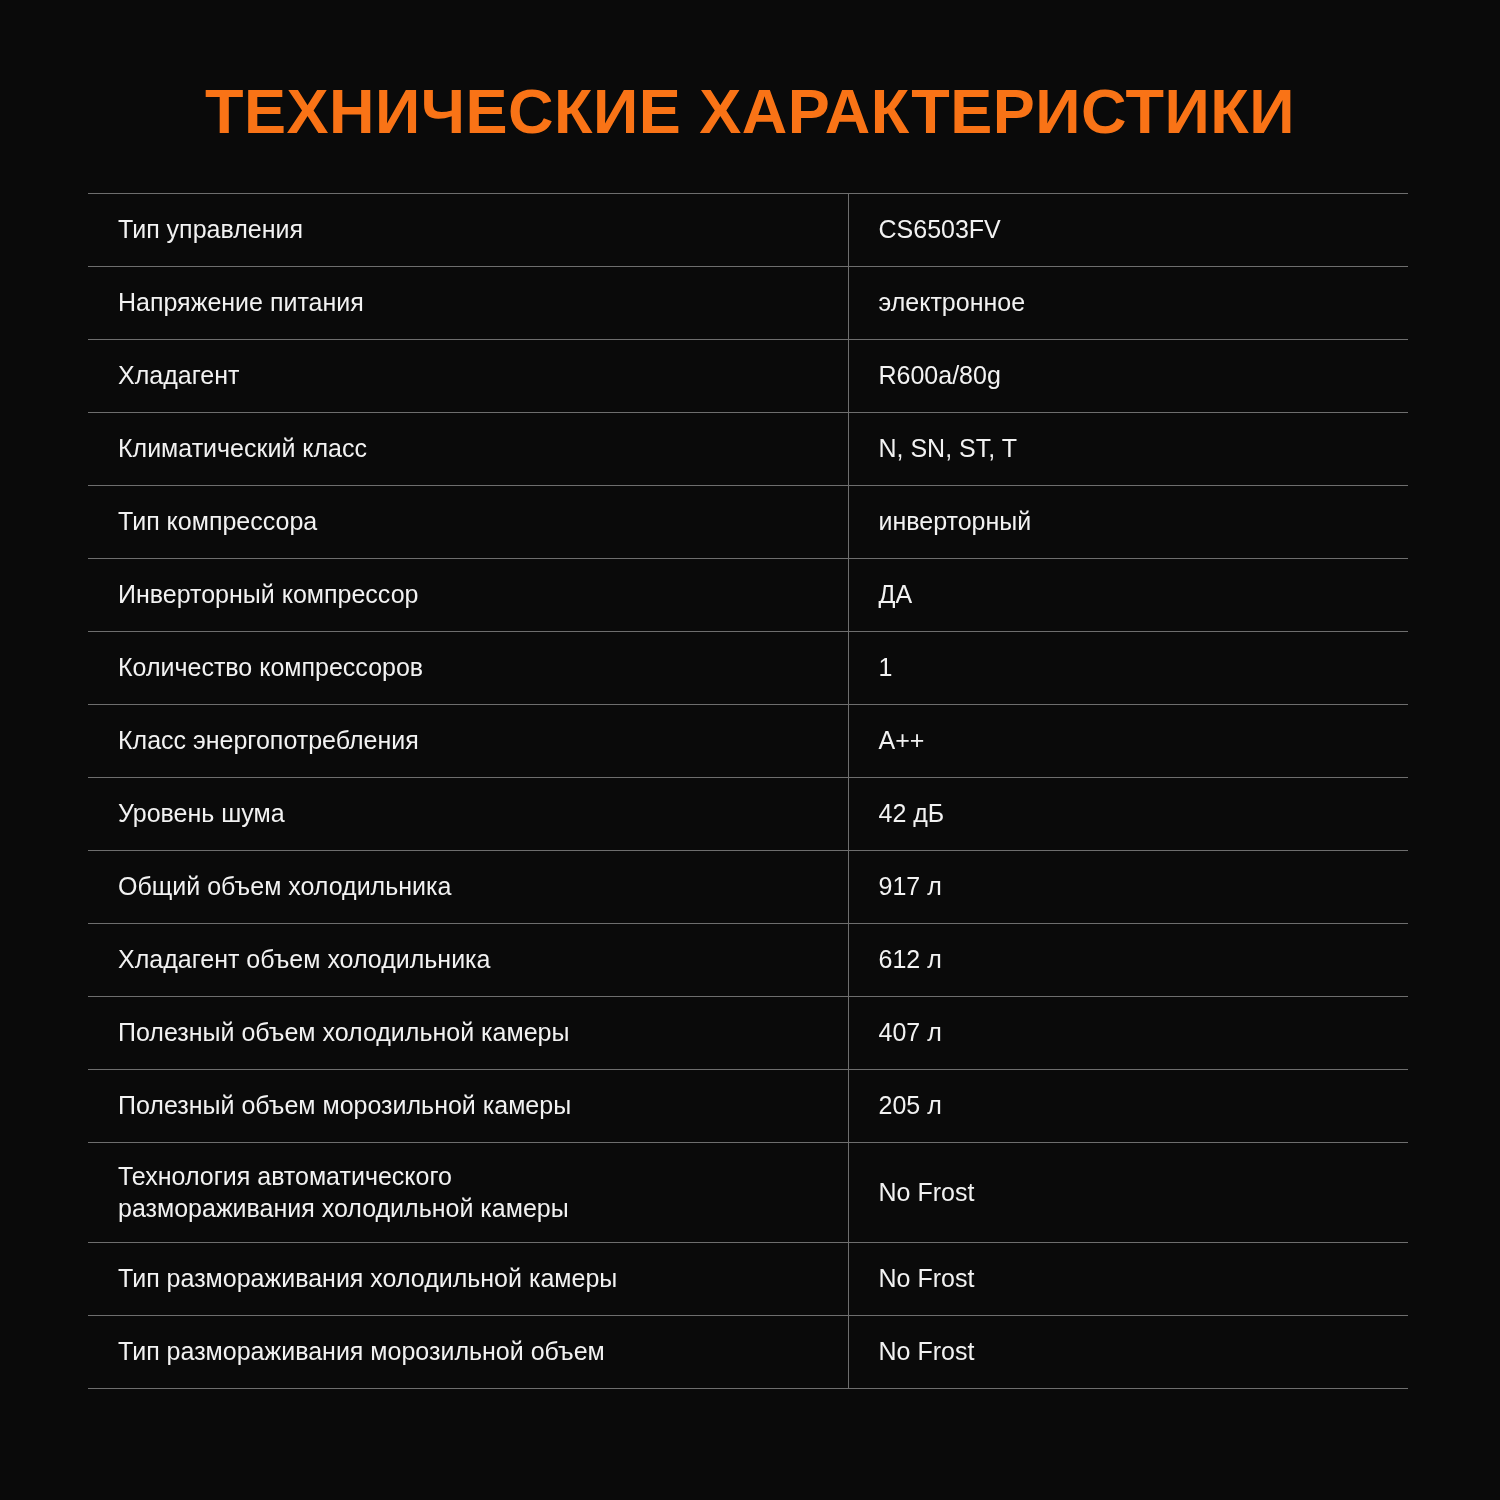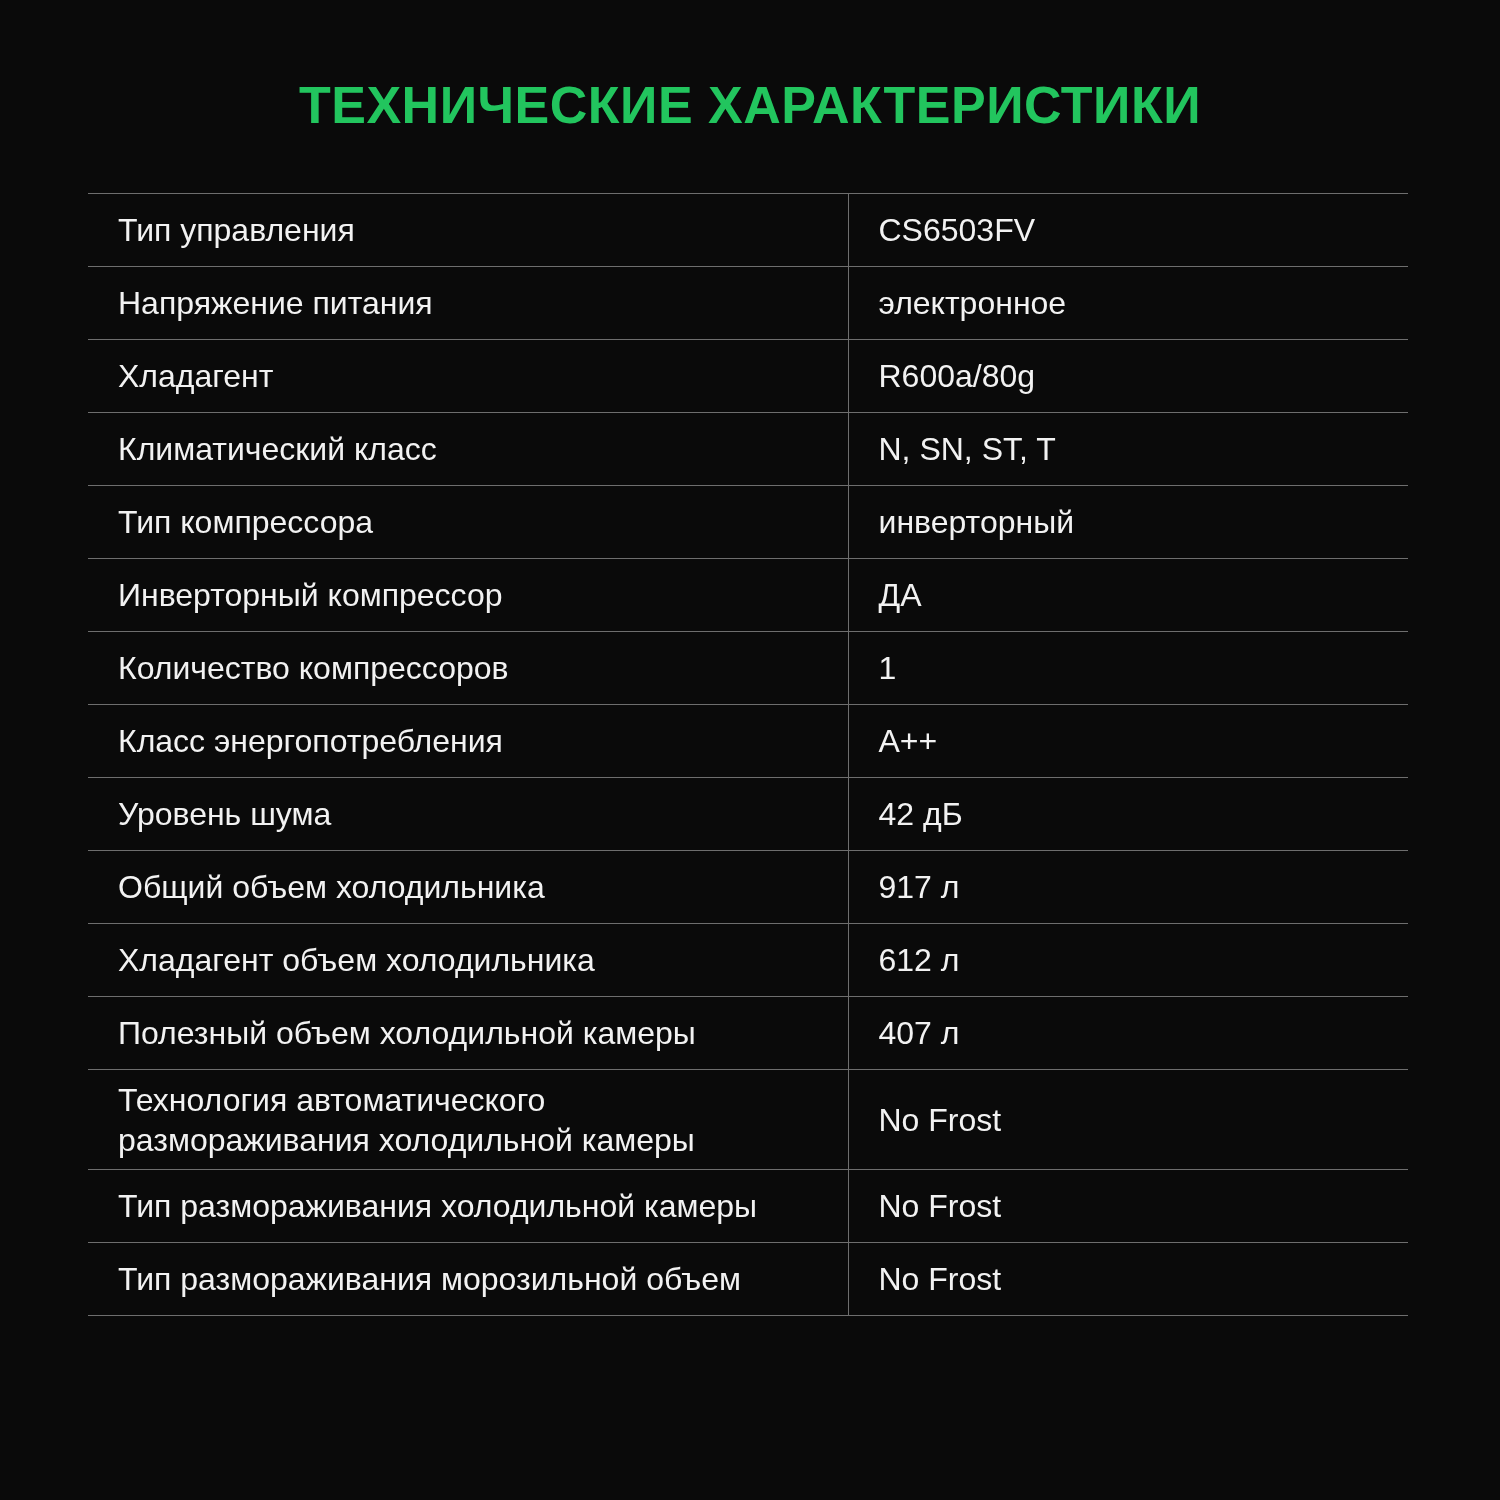--- a/index.html
+++ b/index.html
@@ -20,45 +20,45 @@
     height: 1500px;
     background: #0a0a0a;
     box-sizing: border-box;
   }
   .title {
     position: absolute;
     left: 0;
     right: 0;
     top: 78px;
     text-align: center;
-    font-size: 52px;
+    font-size: 63px;
     font-weight: bold;
     letter-spacing: 0.5px;
-    color: #22c55e;
+    color: #f97316;
     line-height: 1.05;
   }
   .spec-table {
     position: absolute;
     left: 88px;
     top: 193px;
     width: 1320px;
     border-collapse: collapse;
     table-layout: fixed;
   }
   .spec-table tr {
     border-bottom: 1px solid #6e6e6e;
   }
   .spec-table tr:first-child {
     border-top: 1px solid #6e6e6e;
   }
   .spec-table td {
     vertical-align: middle;
     padding: 0 0 0 30px;
     color: #f2f2f2;
-    font-size: 32px;
+    font-size: 25px;
     line-height: 1.25;
     height: 73px;
     box-sizing: border-box;
   }
   .spec-table td.label {
     width: 760px;
     border-right: 1px solid #6e6e6e;
   }
   .spec-table td.value {
     width: 560px;
@@ -120,20 +120,24 @@
         <td class="value">917 л</td>
       </tr>
       <tr>
         <td class="label">Хладагент объем холодильника</td>
         <td class="value">612 л</td>
       </tr>
       <tr>
         <td class="label">Полезный объем холодильной камеры</td>
         <td class="value">407 л</td>
       </tr>
+      <tr>
+        <td class="label">Полезный объем морозильной камеры</td>
+        <td class="value">205 л</td>
+      </tr>
       <tr class="tall">
         <td class="label">
           <span>Технология автоматического</span>
           <span class="label-line2">размораживания холодильной камеры</span>
         </td>
         <td class="value">No Frost</td>
       </tr>
       <tr>
         <td class="label">Тип размораживания холодильной камеры</td>
         <td class="value">No Frost</td>

